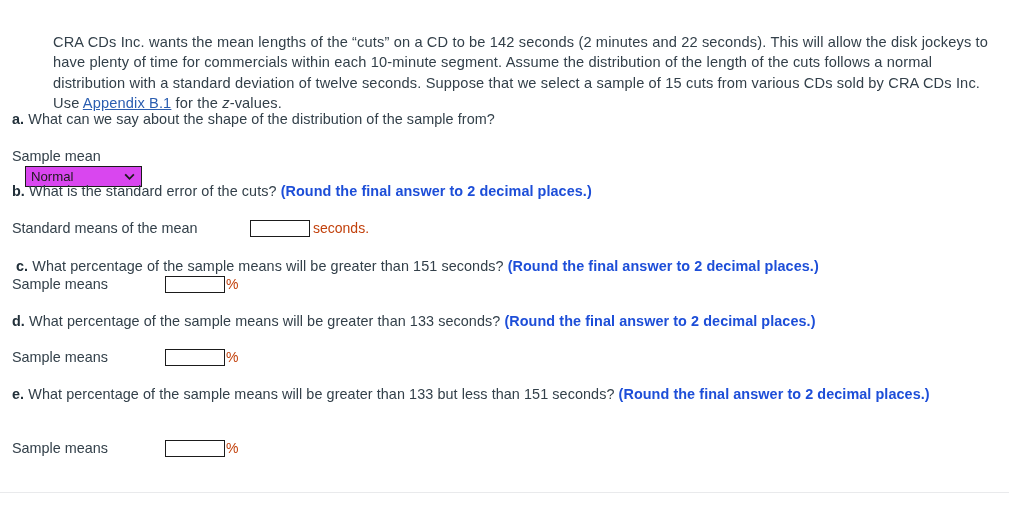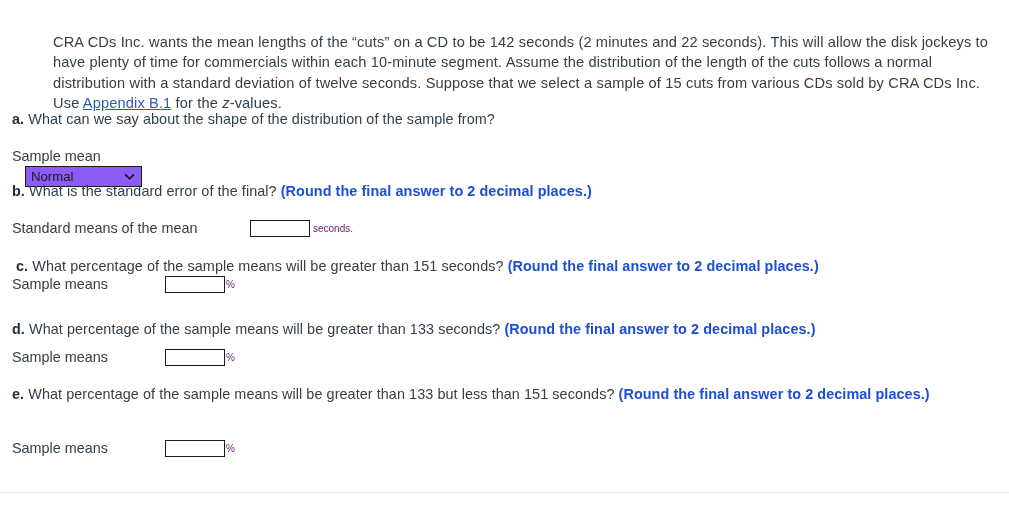--- a/index.html
+++ b/index.html
@@ -82,30 +82,30 @@
     vertical-align: middle;
     padding: 0 3px;
     font-family: "Liberation Sans", sans-serif;
     font-size: 13px;
     color: #111;
     outline: none;
     border-radius: 0;
   }
   .unit {
     margin-left: 3px;
-    font-size: 10px;
-    color: #701a75;
+    font-size: 14px;
+    color: #c2410c;
   }
   .unit.tight { margin-left: 1px; }
 
   .selectbox {
     display: inline-block;
     position: relative;
     border: 1px solid #1b1b1b;
-    background: #8b5cf6;
+    background: #d946ef;
     height: 21px;
     box-sizing: border-box;
     vertical-align: middle;
   }
   .selectbox .selval {
     position: absolute;
     left: 5px;
     top: 2px;
     font-size: 13.2px;
     color: #1b1b1b;
@@ -150,37 +150,37 @@
   <div class="ansrow" style="left:12px; top:147px;flex-direction:column;">
     <span class="caption" style="width:143px; display:inline-block;">Sample mean</span>
     <span class="selectbox" style="width:117px;">
       <span class="selval">Normal</span>
       <svg class="chev" viewBox="0 0 12 12">
         <path d="M1.5 3.5 L6 8.2 L10.5 3.5" fill="none" stroke="#1b1b1b" stroke-width="2.1" stroke-linecap="square" stroke-linejoin="miter"></path>
       </svg>
     </span>
   </div>
 
-  <div class="qtext" style="left:12px; top:182px; width:960px;"><span class="lbl">b.</span><span> What is the standard error of the final? </span><span class="note">(Round the final answer to 2 decimal places.)</span></div>
+  <div class="qtext" style="left:12px; top:182px; width:960px;"><span class="lbl">b.</span><span> What is the standard error of the cuts? </span><span class="note">(Round the final answer to 2 decimal places.)</span></div>
 
   <div class="ansrow" style="left:12px; top:219px;">
     <span class="caption" style="width:238px; display:inline-block;">Standard means of the mean</span>
     <input class="txtbox" style="width: 60px;" type="text" value="">
     <span class="unit">seconds.</span>
   </div>
 
   <div class="qtext" style="left:16px; top:257px; width:960px;"><span class="lbl">c.</span><span> What percentage of the sample means will be greater than 151 seconds? </span><span class="note">(Round the final answer to 2 decimal places.)</span></div>
 
   <div class="ansrow" style="left:12px; top:275px;">
     <span class="caption" style="width:153px; display:inline-block;">Sample means</span>
     <input class="txtbox" style="width: 60px;" type="text" value="">
     <span class="unit tight">%</span>
   </div>
 
-  <div class="qtext" style="left:12px; top:312px; width:960px;margin-top:8px;"><span class="lbl">d.</span><span> What percentage of the sample means will be greater than 133 seconds? </span><span class="note">(Round the final answer to 2 decimal places.)</span></div>
+  <div class="qtext" style="left:12px; top:312px; width:960px;"><span class="lbl">d.</span><span> What percentage of the sample means will be greater than 133 seconds? </span><span class="note">(Round the final answer to 2 decimal places.)</span></div>
 
   <div class="ansrow" style="left:12px; top:348px;">
     <span class="caption" style="width:153px; display:inline-block;">Sample means</span>
     <input class="txtbox" style="width: 60px;" type="text" value="">
     <span class="unit tight">%</span>
   </div>
 
   <div class="qtext" style="left:12px; top:385px; width:928px;"><span class="lbl">e.</span><span> What percentage of the sample means will be greater than 133 but less than 151 seconds? </span><span class="note">(Round the final answer to 2 decimal places.)</span></div>
 
   <div class="ansrow" style="left:12px; top:439px;">

